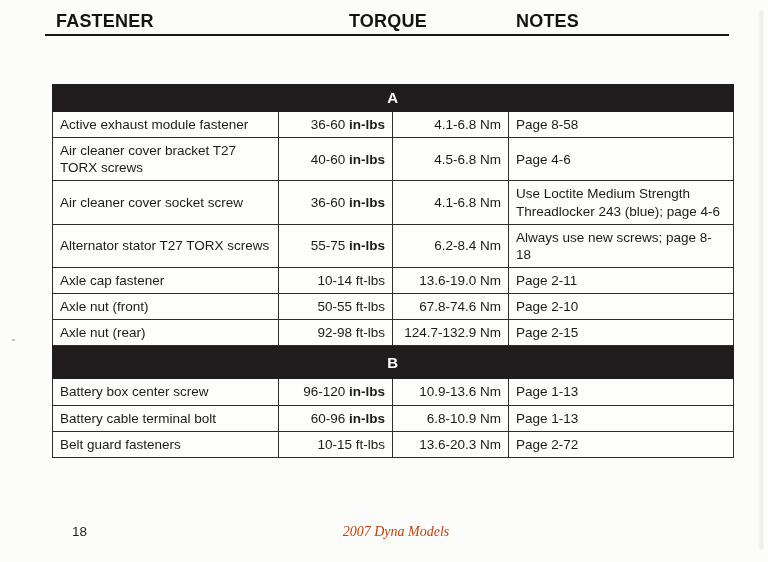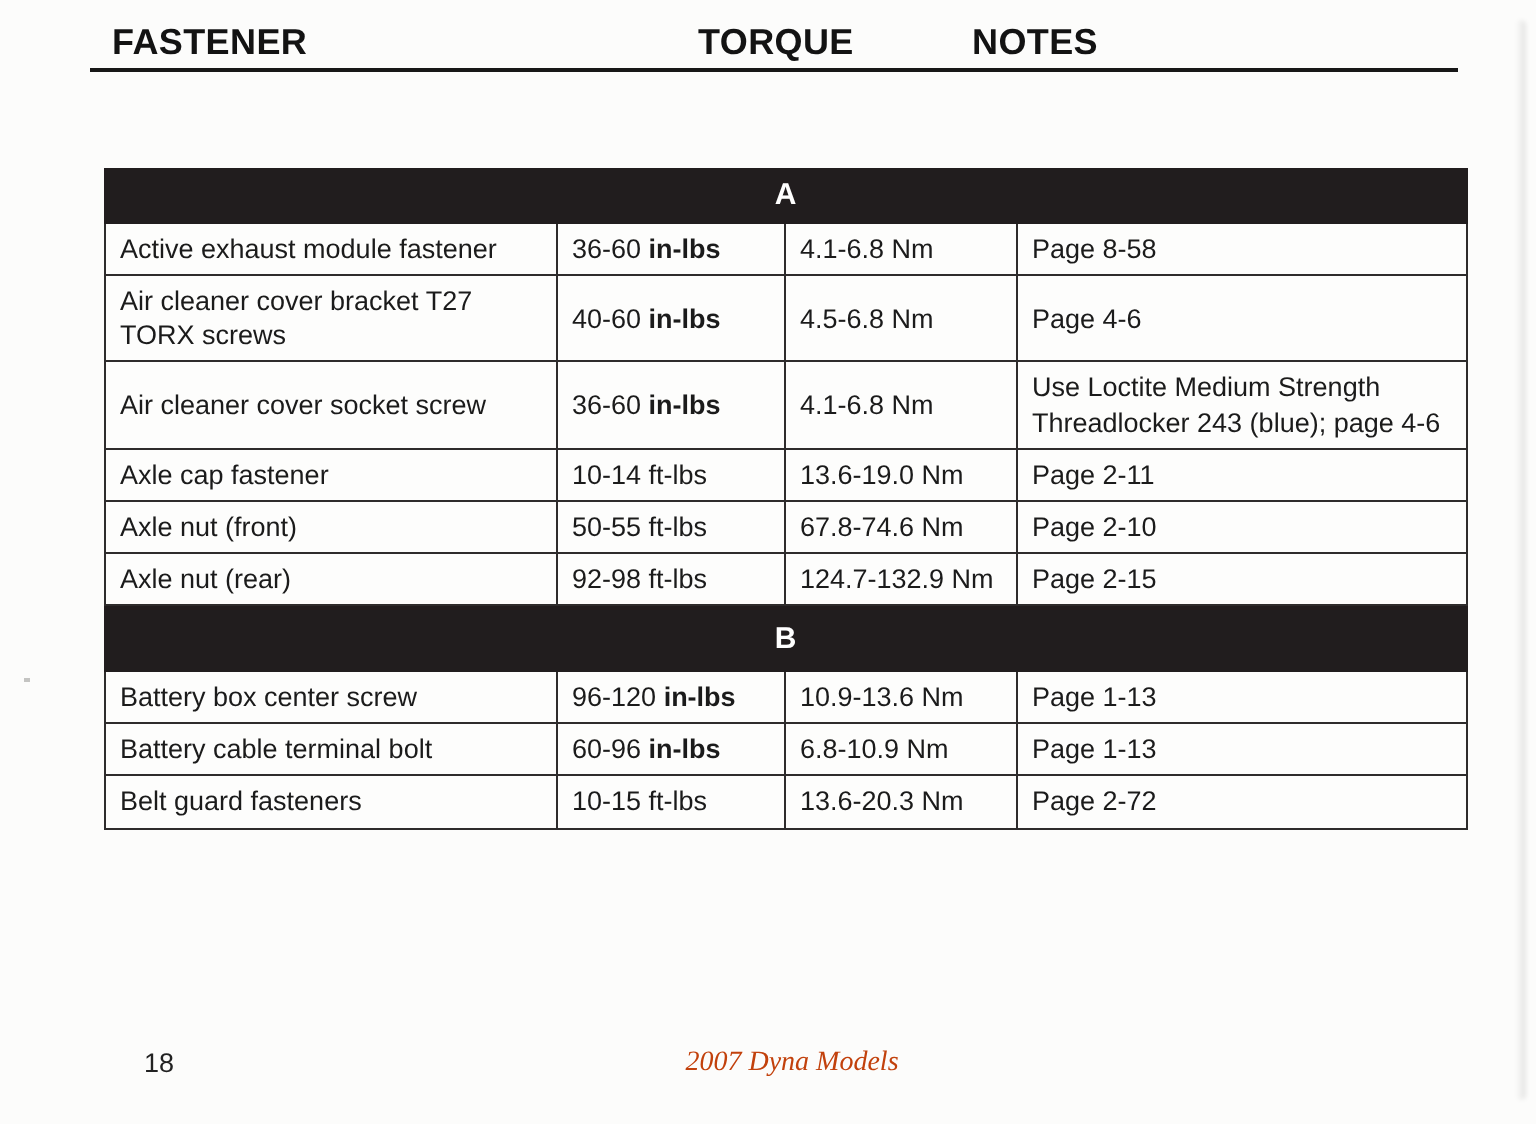--- a/index.html
+++ b/index.html
@@ -8,36 +8,36 @@
     background:#fcfcfb;
     font-family:"Liberation Sans",sans-serif;
     color:#1c1c1c;
   }
   .col-head{
     position:absolute;top:11px;font-size:18px;font-weight:bold;
     letter-spacing:.2px;color:#131313;white-space:nowrap;
   }
   #h-fastener{left:56px;}
   #h-torque{left:349px;}
-  #h-notes{left:486px;}
+  #h-notes{left:516px;}
   .head-rule{position:absolute;left:45px;top:34px;width:684px;height:2px;background:#171717;}
 
   table.torque{
     position:absolute;left:52px;top:84px;width:681px;
     border-collapse:collapse;table-layout:fixed;
     font-size:13.5px;color:#1b1b1b;
   }
   table.torque td{
     border:1px solid #2e2c2c;
     padding:4px 7px;
     vertical-align:middle;
     line-height:1.27;
     background:#fdfdfc;
   }
-  td.torque-col,td.metric-col{text-align:left;padding:4px 2px;}
+  td.torque-col,td.metric-col{text-align:right;padding:4px 2px;}
   tr.section td{
     background:#211d1e;color:#ffffff;text-align:center;
     font-weight:bold;font-size:15px;letter-spacing:.5px;
     border:1px solid #211d1e;padding:2px;
   }
   tr.sec-a td{height:22px;}
   tr.sec-b td{height:28px;}
   .unit-bold{font-weight:bold;}
 
   .footer-page{position:absolute;left:72px;top:524px;font-size:13.5px;color:#222;}
@@ -85,20 +85,26 @@
     <td class="metric-col">4.5-6.8 Nm</td>
     <td class="notes-col">Page 4-6</td>
   </tr>
         <tr>
     <td class="fastener-col">Air cleaner cover socket screw</td>
     <td class="torque-col"><span>36-60</span> <span class="unit-bold">in-lbs</span></td>
     <td class="metric-col">4.1-6.8 Nm</td>
     <td class="notes-col">Use Loctite Medium Strength Threadlocker 243 (blue); page 4-6</td>
   </tr>
         <tr>
+    <td class="fastener-col">Alternator stator T27 TORX screws</td>
+    <td class="torque-col"><span>55-75</span> <span class="unit-bold">in-lbs</span></td>
+    <td class="metric-col">6.2-8.4 Nm</td>
+    <td class="notes-col">Always use new screws;  page 8-18</td>
+  </tr>
+        <tr>
     <td class="fastener-col">Axle cap fastener</td>
     <td class="torque-col"><span>10-14</span> <span>ft-lbs</span></td>
     <td class="metric-col">13.6-19.0 Nm</td>
     <td class="notes-col">Page 2-11</td>
   </tr>
         <tr>
     <td class="fastener-col">Axle nut (front)</td>
     <td class="torque-col"><span>50-55</span> <span>ft-lbs</span></td>
     <td class="metric-col">67.8-74.6 Nm</td>
     <td class="notes-col">Page 2-10</td>

